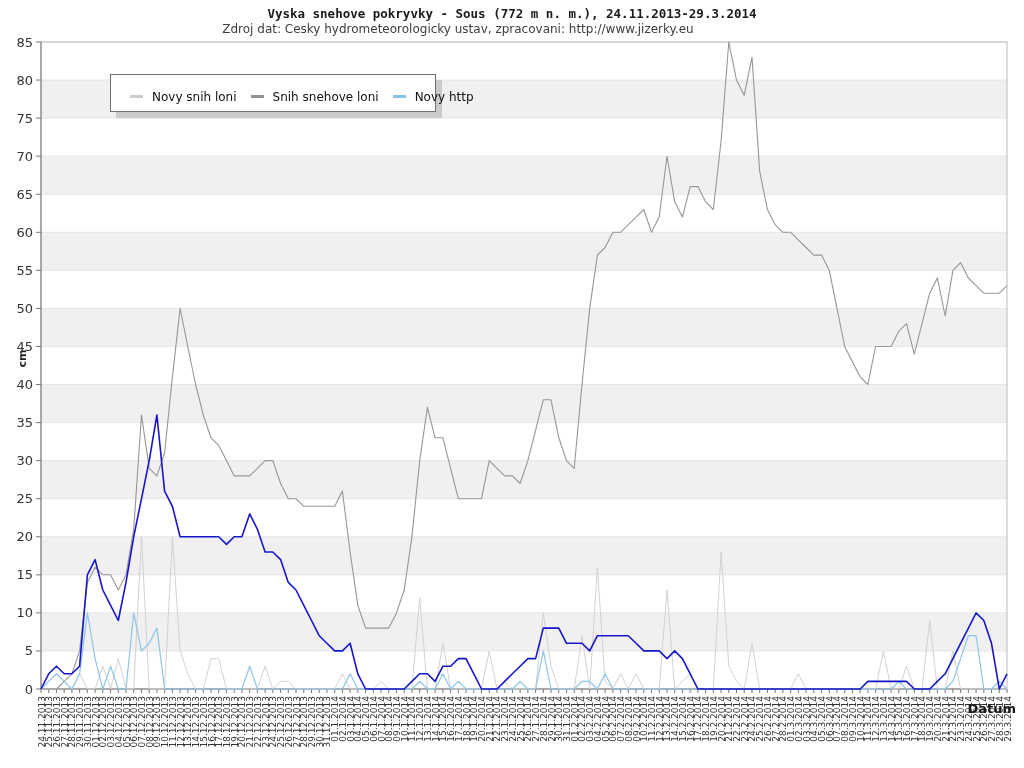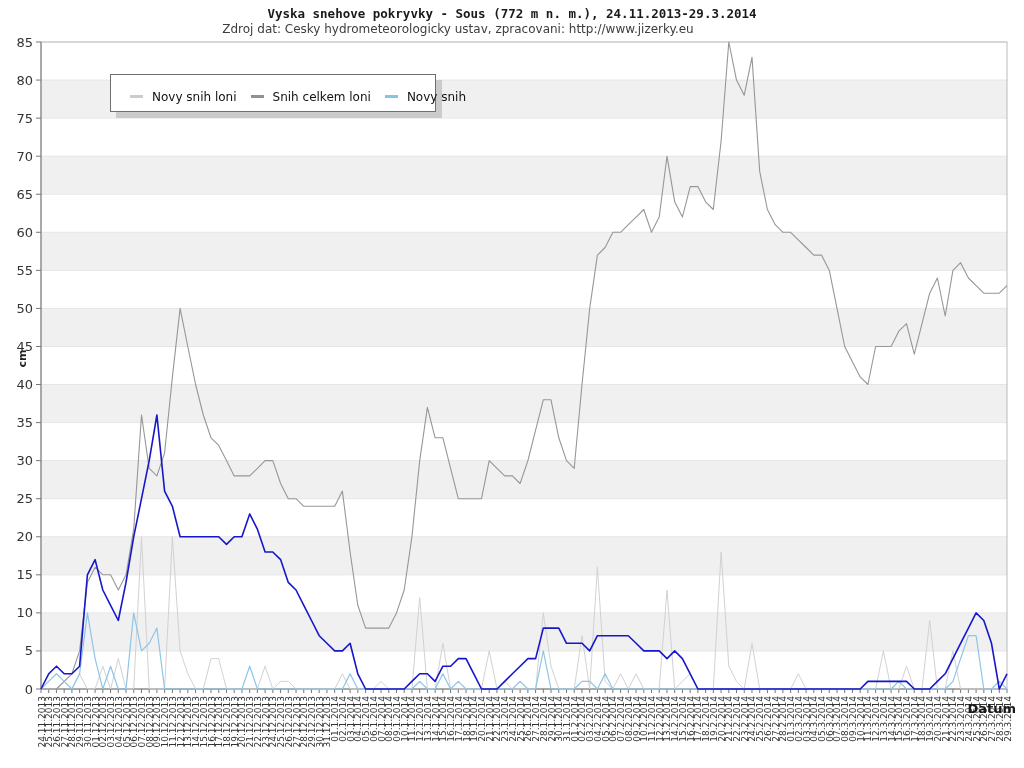--- a/index.html
+++ b/index.html
@@ -353,24 +353,24 @@
     </svg>
 
   <div class="legend-box">
     <div class="legend-row" id="legend-row-1">
         <span class="legend-item">
           <span class="legend-swatch" style="background: rgb(204, 204, 204);"></span>
           <span>Novy snih loni</span>
         </span>
         <span class="legend-item">
           <span class="legend-swatch" style="background: rgb(145, 145, 145);"></span>
-          <span>Snih celkem loni</span>
+          <span>Snih snehove loni</span>
         </span>
         <span class="legend-item">
           <span class="legend-swatch" style="background: rgb(134, 195, 230);"></span>
-          <span>Novy snih</span>
+          <span>Novy http</span>
         </span>
       </div>
   </div>
 
   <div class="y-unit-label">cm</div>
   <div class="x-axis-title">Datum</div>
 </div>
 
 </body></html>

